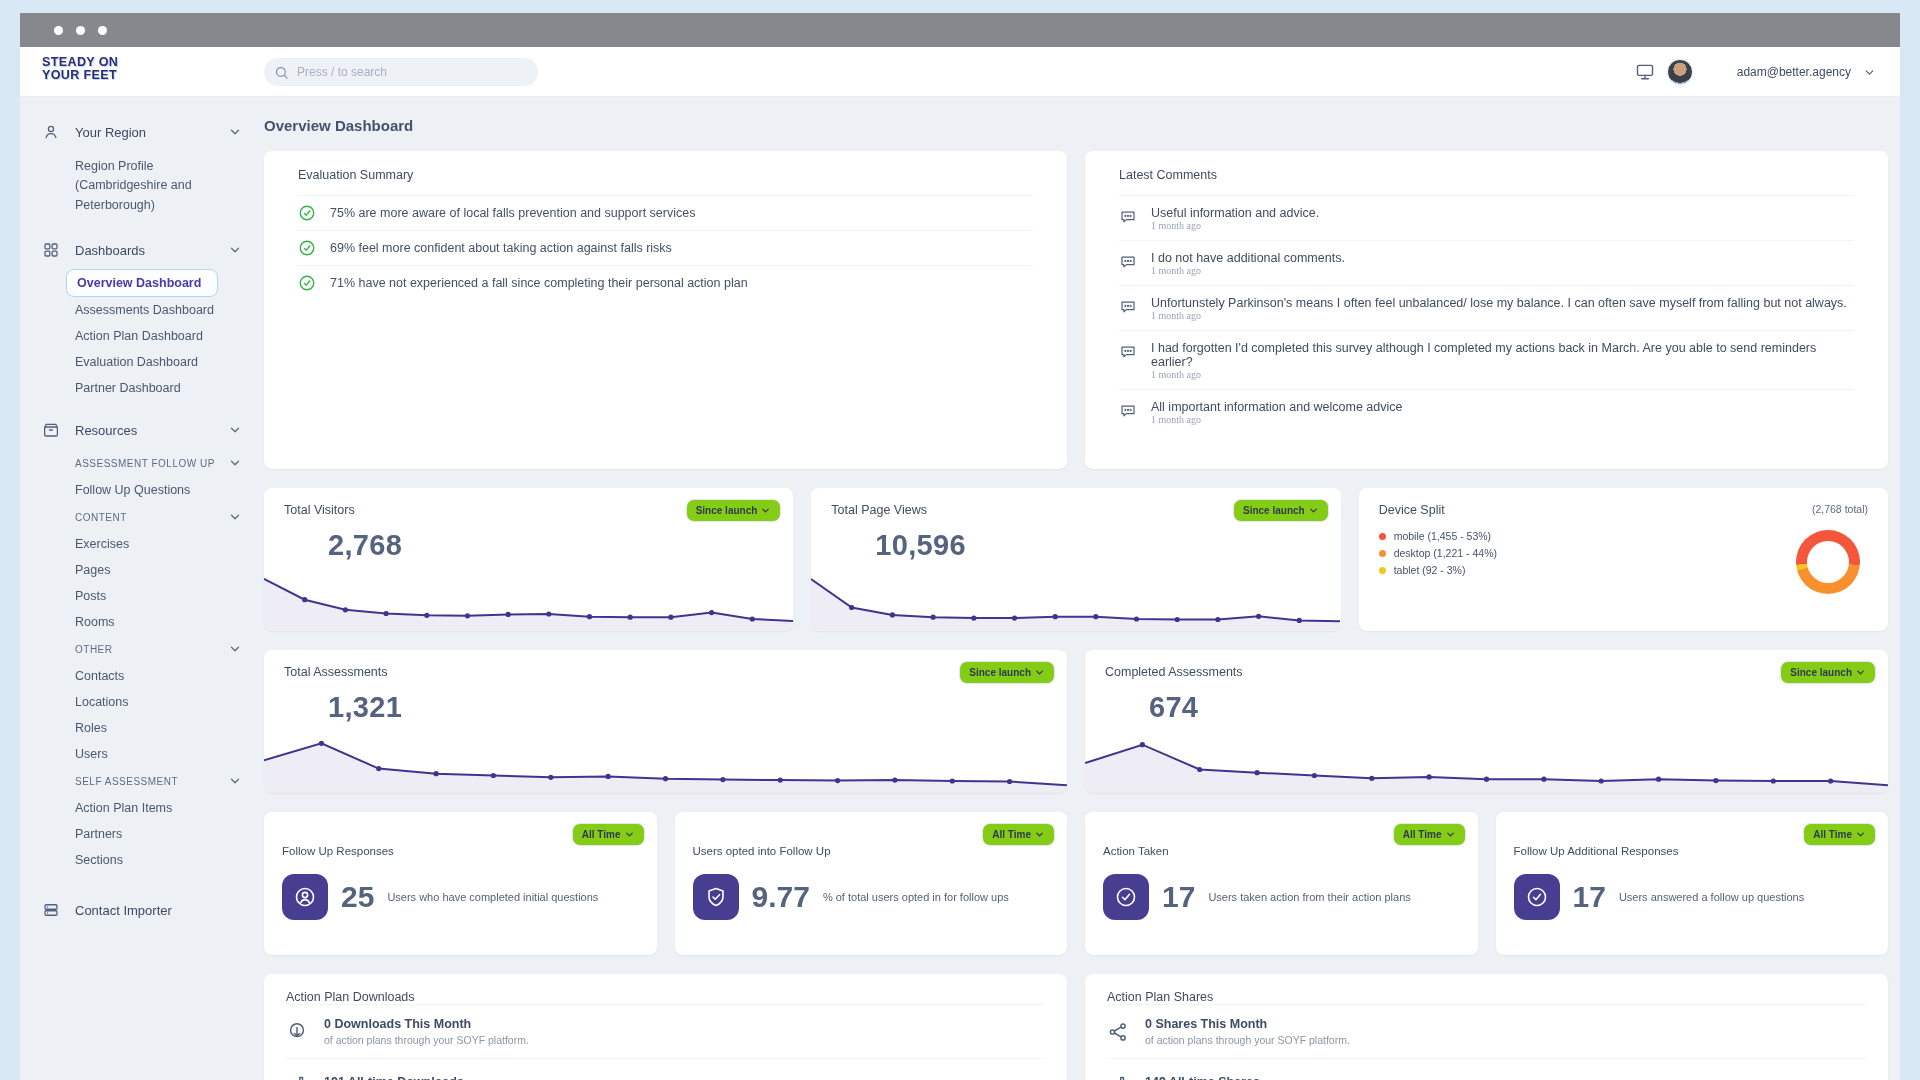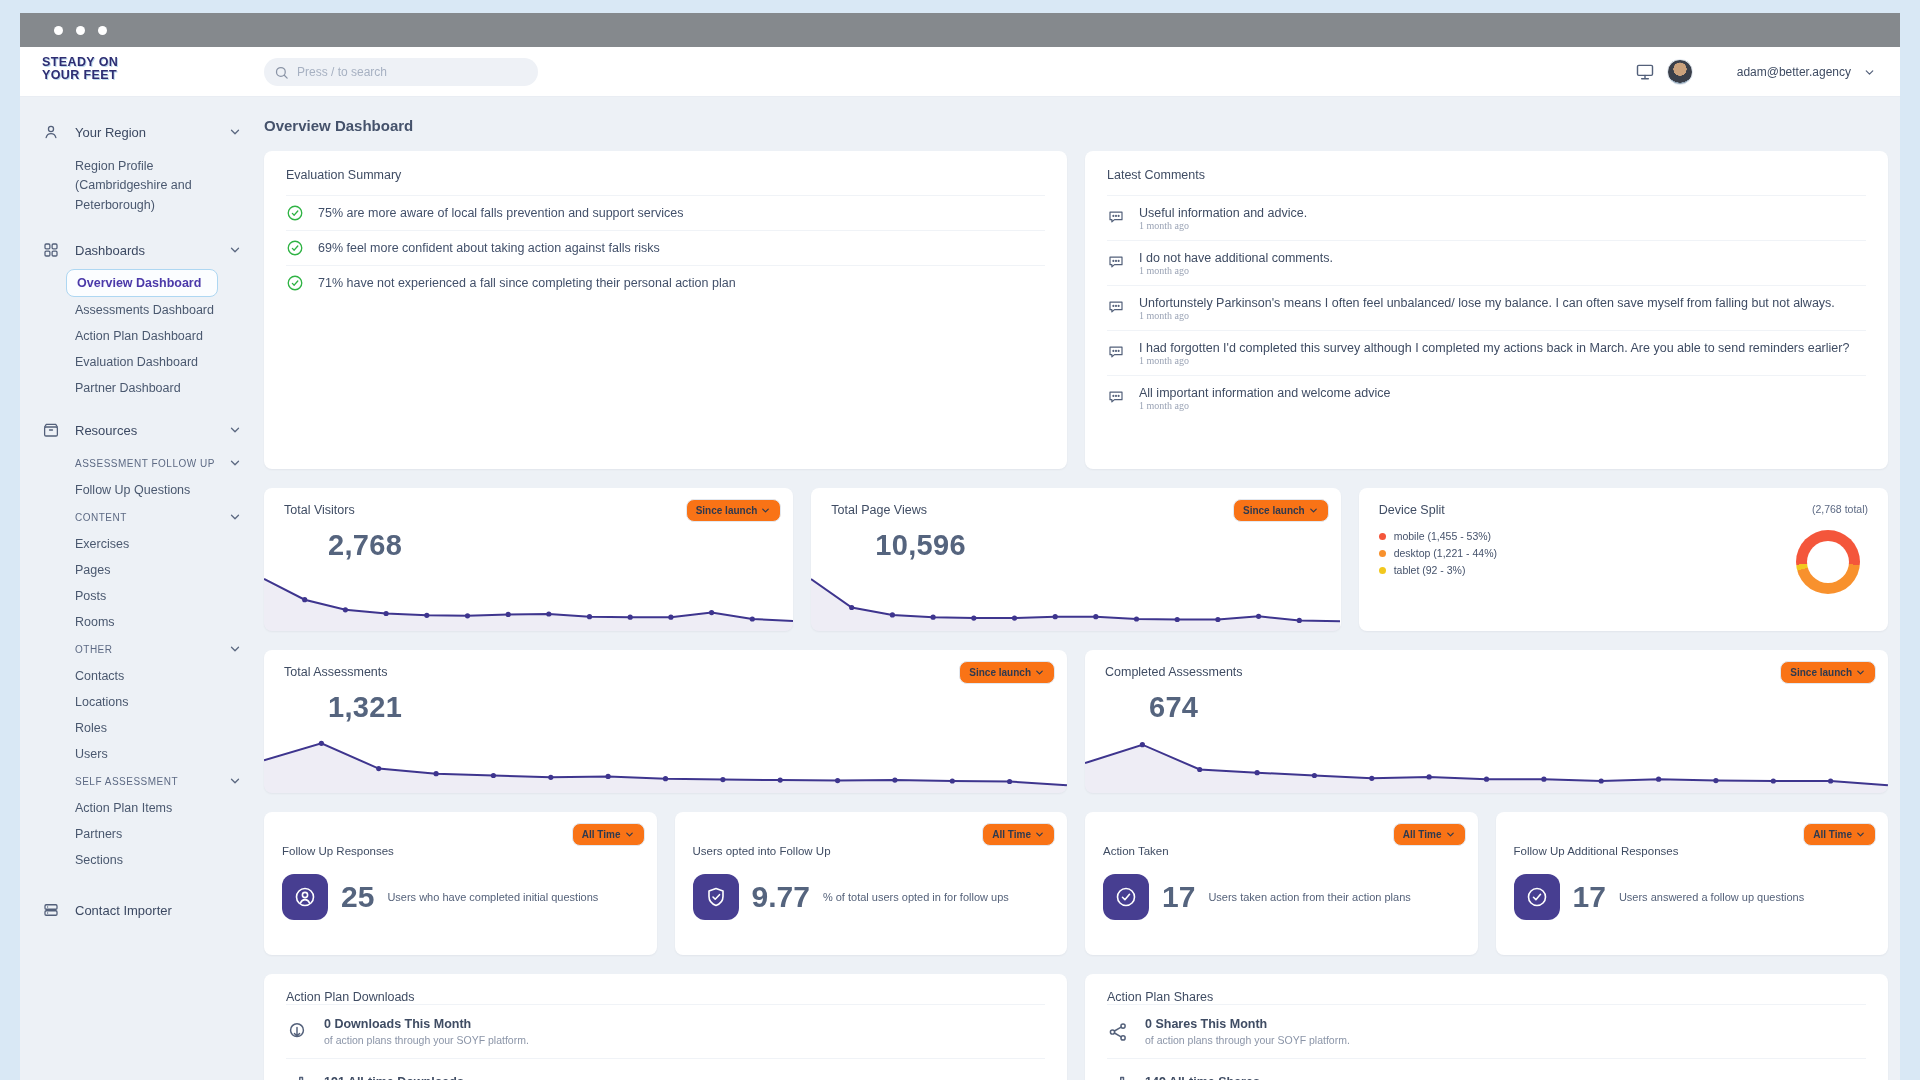--- a/index.html
+++ b/index.html
@@ -30,31 +30,31 @@
   .wrapref .t-link { line-height:1.55; width:152px; }
   .side-footer { display:flex; align-items:center; gap:15px; margin-top:28px; color:#3c4962; font-weight:500; }
   .icon { color:#53607a; display:inline-flex; }
   
   .main { flex:1; padding:0 12px 0 0; min-width:0; }
   .page-title { font-size:15px; font-weight:700; color:#45526b; margin:20px 0 17px; }
   .row { display:flex; gap:18px; margin-bottom:19px; }
   .card { background:#fff; border-radius:8px; box-shadow:0 1px 2px rgba(16,24,40,.05); position:relative; }
   .card-title { font-size:12.5px; color:#3f4c63; }
   
-  .card-lg { flex:1; height:318px; padding:17px 22px; overflow:hidden; }
+  .card-lg { flex:1; height:318px; padding:17px 34px; overflow:hidden; }
   .eval-item { display:flex; align-items:center; gap:14px; height:35px; border-top:1px solid #f0f3f7; font-size:12.5px; color:#42506a; }
   .eval-list, .com-list { margin-top:13px; }
   .com-item { display:flex; gap:14px; padding:10px 0 9px; border-top:1px solid #f0f3f7; }
   .com-item .icon { margin-top:2px; }
   .com-text { font-size:12.5px; color:#3f4c63; }
   .com-time { font-size:10px; color:#9aa3b5; margin-top:0;font-family:Liberation Serif, serif; }
   
   .card-stat { flex:1; height:143px; padding:15px 20px; overflow:hidden; }
   .stat-value { font-size:29px; font-weight:600; color:#55647e; margin-top:12px; letter-spacing:.3px;margin-left:44px; }
-  .pill { position:absolute; top:11px; right:12px; background:#f97316; border:1px solid #e2e8f0; border-radius:8px; font-size:10px; font-weight:600; color:#2f3a4f; padding:5px 9px; display:flex; align-items:center; gap:3px; cursor:pointer; }
+  .pill { position:absolute; top:11px; right:12px; background:#84cc16; border:1px solid #e2e8f0; border-radius:8px; font-size:10px; font-weight:600; color:#2f3a4f; padding:5px 9px; display:flex; align-items:center; gap:3px; cursor:pointer; }
   .spark { position:absolute; left:0; right:0; bottom:0; height:56px; }
   
   .legend { margin-top:13px; }
   .leg-row { display:flex; align-items:center; gap:8px; margin-bottom:5px; font-size:10.5px; color:#45526b; }
   .leg-dot { width:7px; height:7px; border-radius:50%; }
   .dev-total { position:absolute; top:15px; right:20px; font-size:10.5px; color:#5d6a84; }
   .donut { position:absolute; right:28px; top:42px; width:64px; height:64px; border-radius:50%; }
   .donut::after { content:''; position:absolute; inset:11px; background:#fff; border-radius:50%; }
   
   .card-sm { flex:1; height:143px; padding:33px 18px; }

